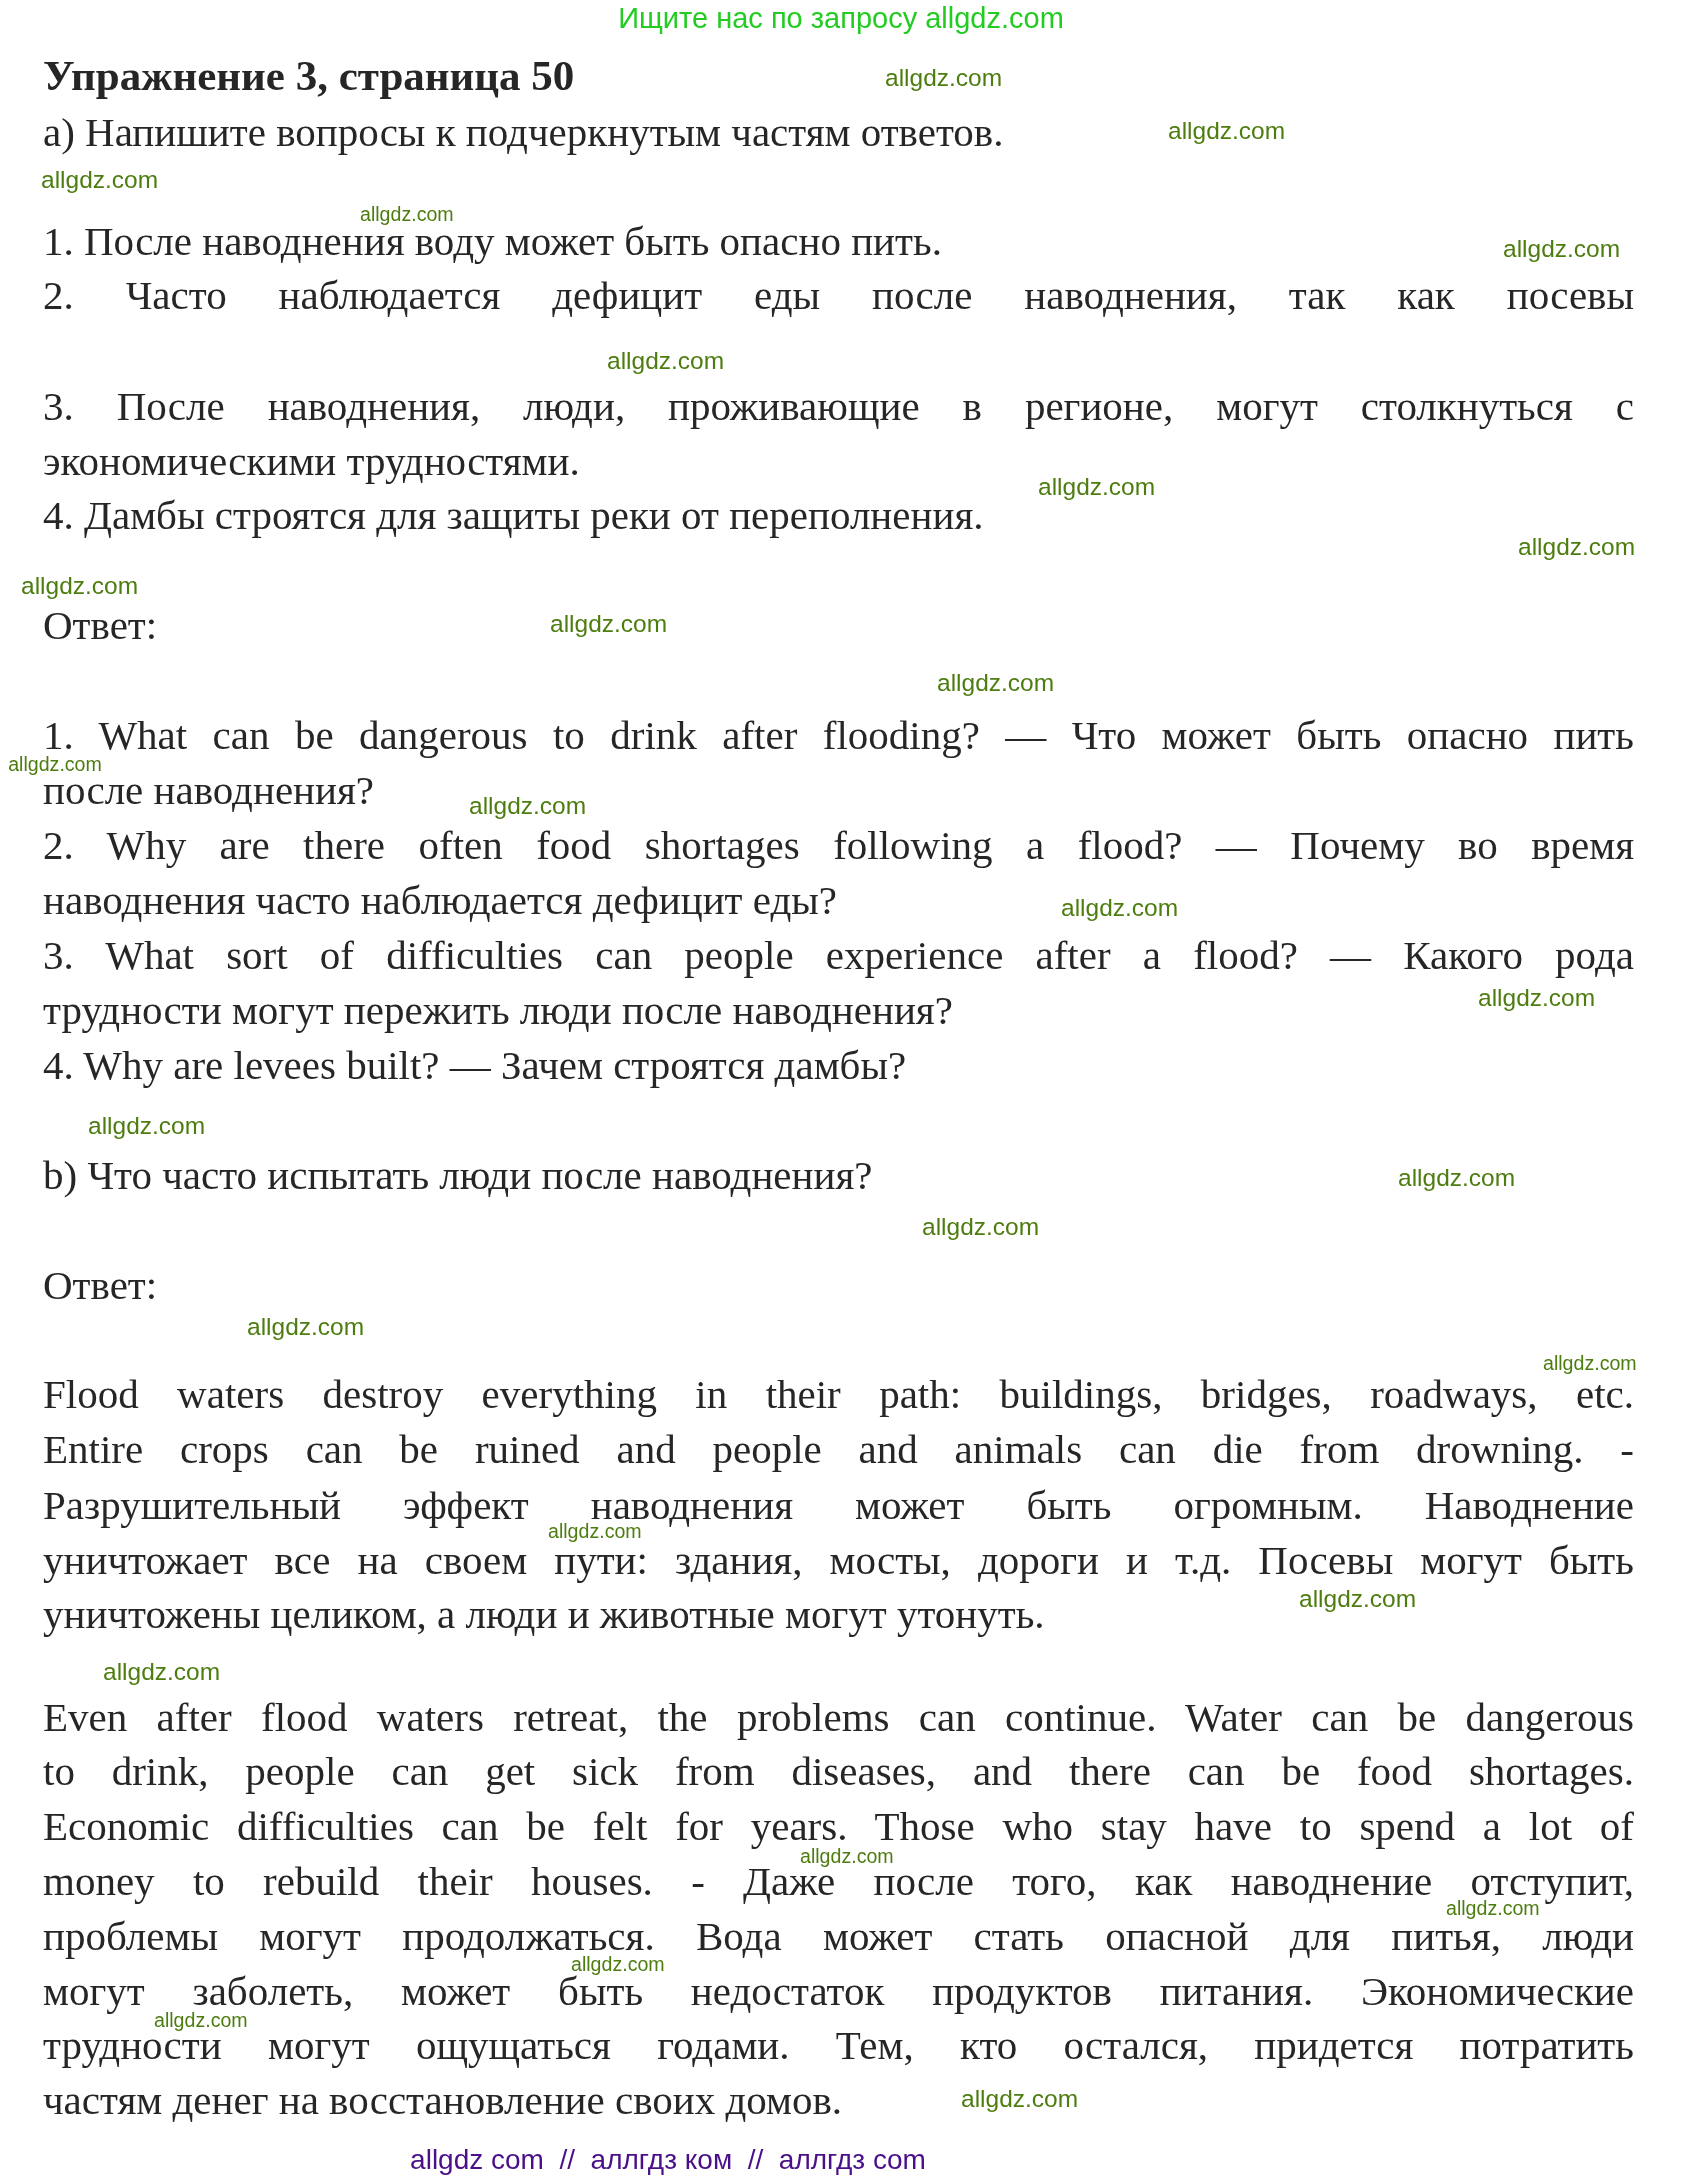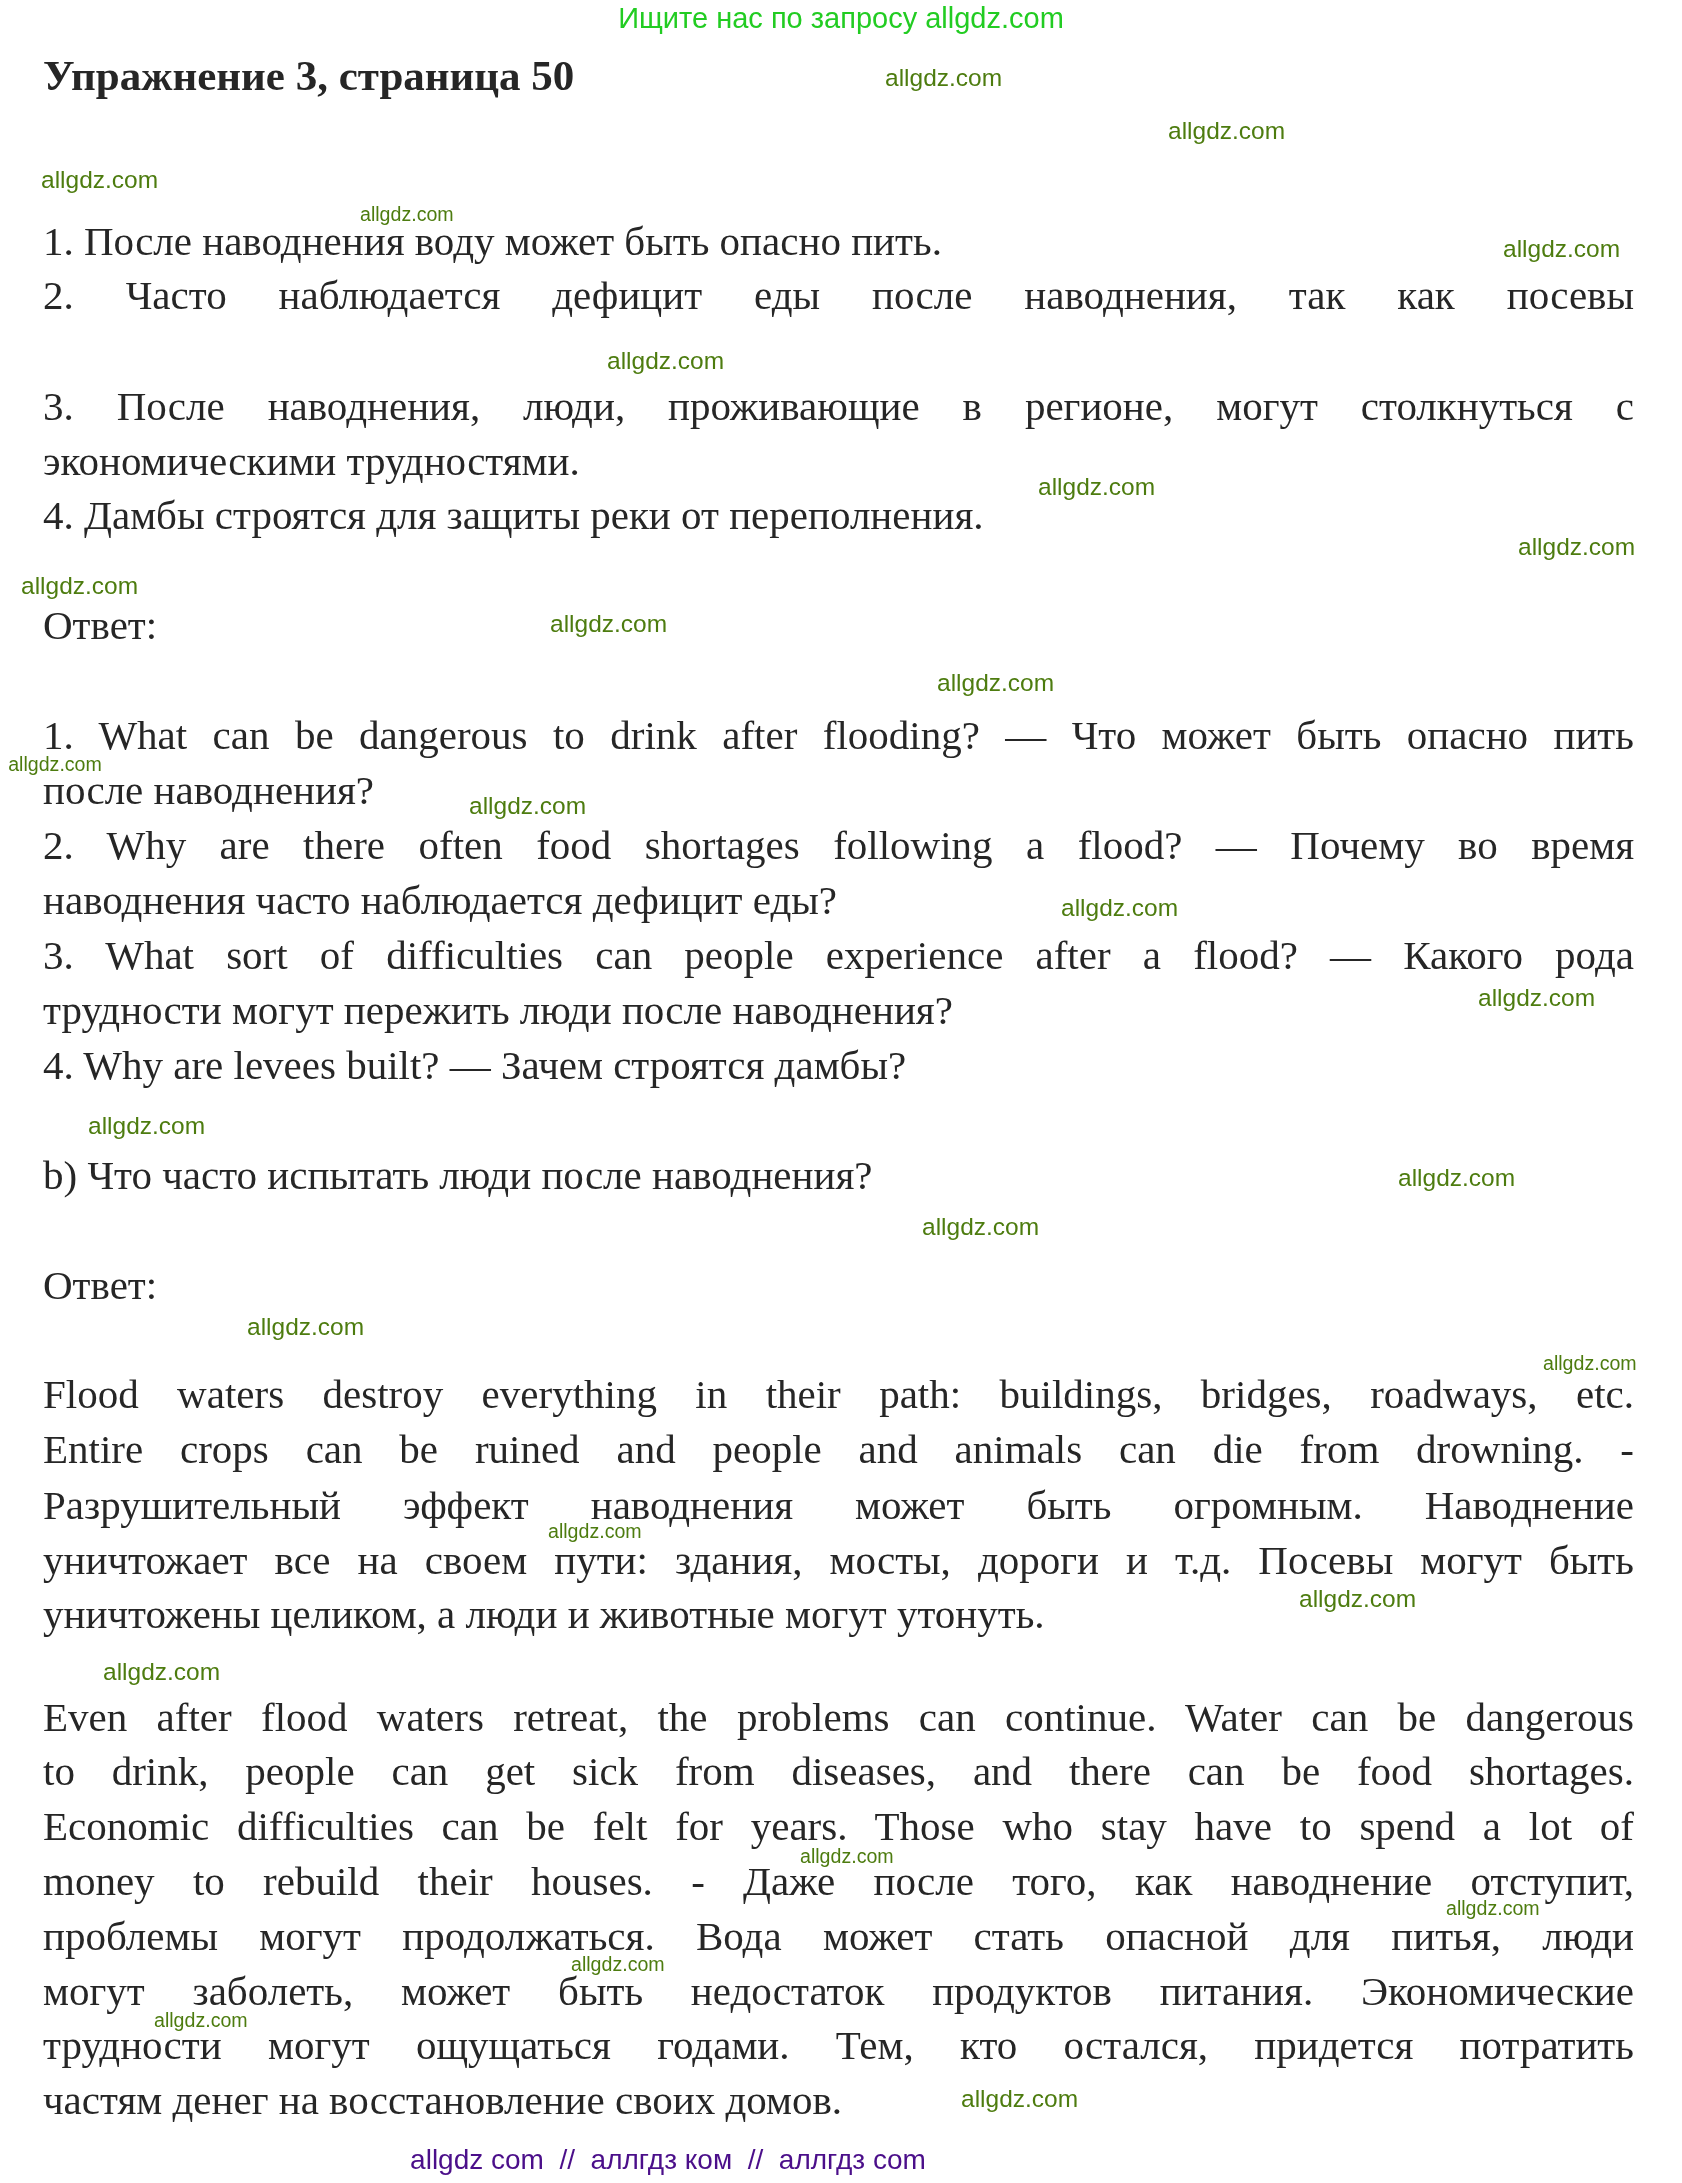--- a/index.html
+++ b/index.html
@@ -28,20 +28,21 @@
     .wm.small { font-size: 19.6px; line-height: 21px; }
   </style>
 </head>
 <body>
 
 <div class="page">
 
   <div class="top-banner">Ищите нас по запросу allgdz.com</div>
 
   <div class="line title" style="top:51px;">Упражнение 3, страница 50</div>
+  <div class="line" style="top:108px;">а) Напишите вопросы к подчеркнутым частям ответов.</div>
 
   <div class="line" style="top:217px;">1. После наводнения воду может быть опасно пить.</div>
   <div class="line justify" style="top:271px;">2. Часто наблюдается дефицит еды после наводнения, так как посевы</div>
   <div class="line justify" style="top:382px;">3. После наводнения, люди, проживающие в регионе, могут столкнуться с</div>
   <div class="line" style="top:437px;">экономическими трудностями.</div>
   <div class="line" style="top:491px;">4. Дамбы строятся для защиты реки от переполнения.</div>
 
   <div class="line" style="top:601px;">Ответ:</div>
 
   <div class="line justify" style="top:711px;">1. What can be dangerous to drink after flooding? — Что может быть опасно пить</div>

